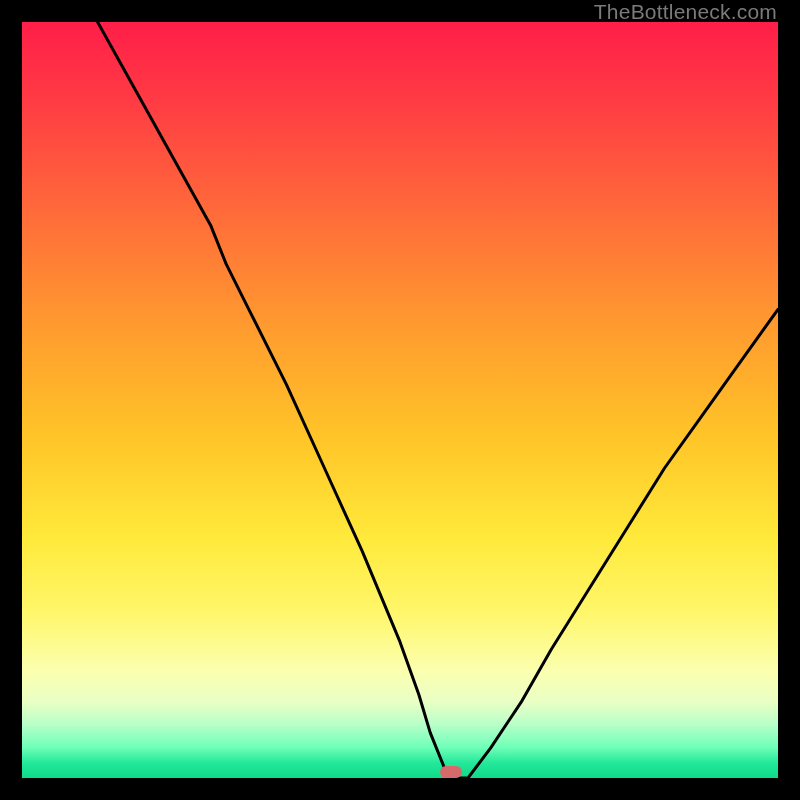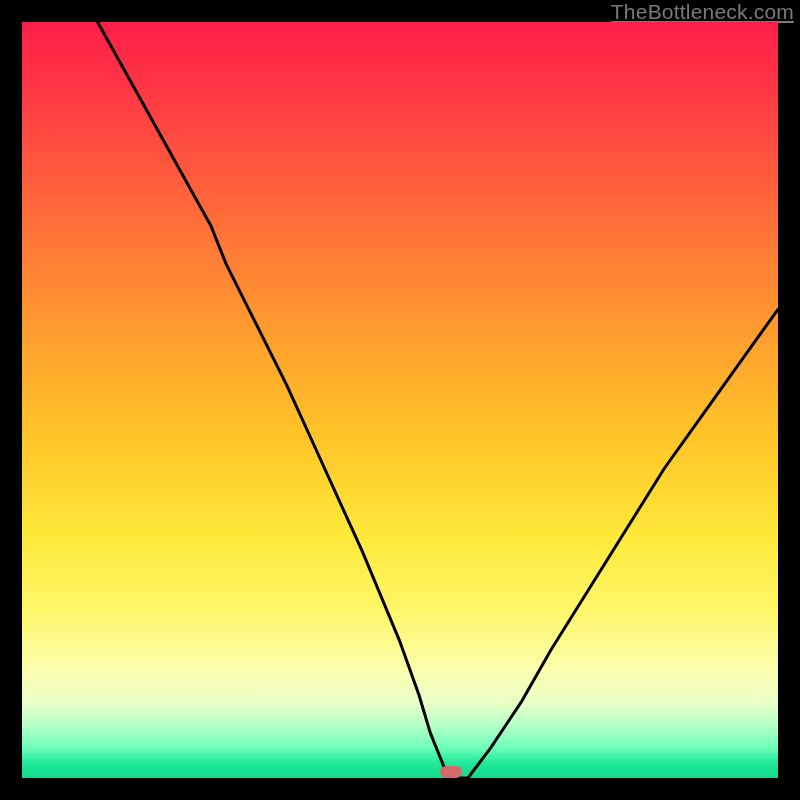--- a/index.html
+++ b/index.html
@@ -52,27 +52,26 @@
   .marker {
     position: absolute;
     width: 22px;
     height: 12px;
     border-radius: 6px;
     background: #d46a6a;
   }
   .watermark {
     position: absolute;
     top: 0;
-    right: 6px;
+    right: 23px;
     font-family: Arial, Helvetica, sans-serif;
     font-size: 21px;
     color: #7a7a7a;
     letter-spacing: 0.2px;
     user-select: none;
-    text-decoration: underline;
   }
 </style>
 </head>
 <body>
 
 <div class="frame">
   <div class="watermark">TheBottleneck.com</div>
 
   <div class="plot">
     <svg class="curve" viewBox="0 0 756 756" preserveAspectRatio="none">

